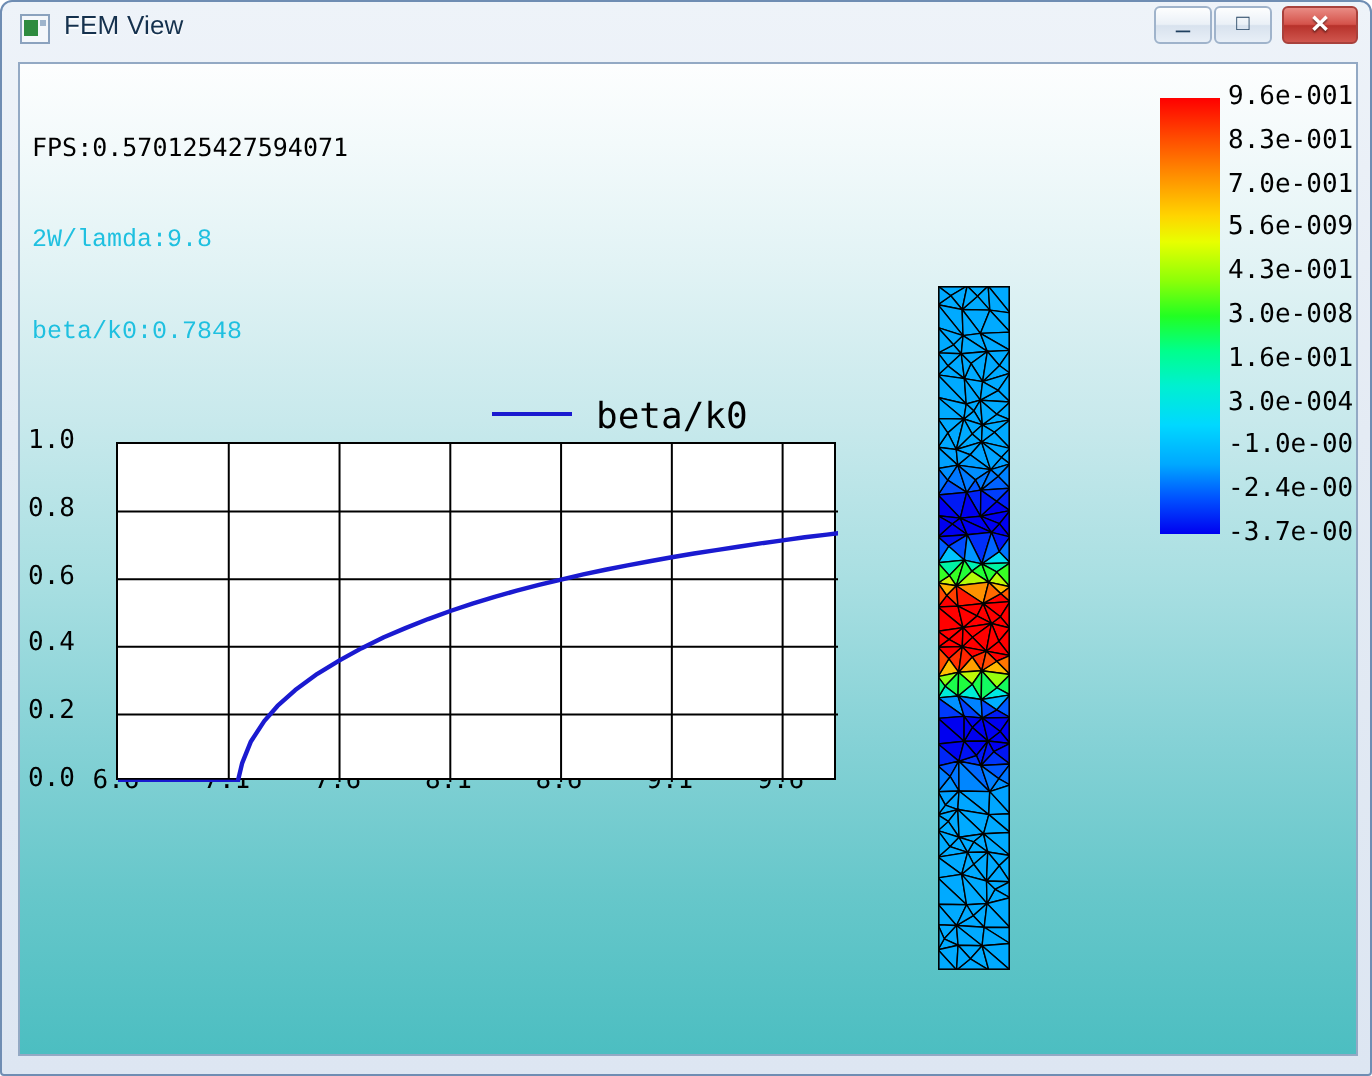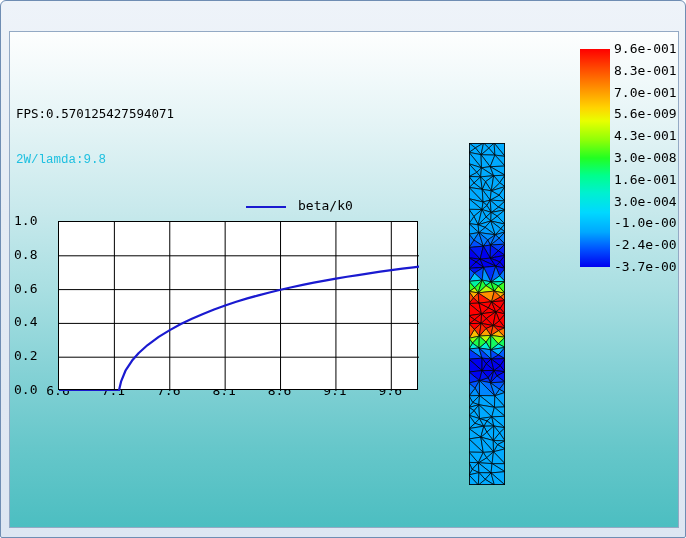--- a/index.html
+++ b/index.html
@@ -64,21 +64,21 @@
        #a9dfe2 52%, #86d2d6 68%, #66c7ca 84%, #4cbec1 100%);
     overflow:hidden;
   }
 
   
   #hud{position:absolute;left:6px;top:3px;
        font-family:"DejaVu Sans Mono","Liberation Mono",monospace;
        font-size:12.5px;line-height:15.5px;white-space:pre;}
   #hud .l1 .red{color:#e8160c;}
   #hud .l1 .blue{color:#1616e8;}
-  #hud .l2{color:#000000;margin-top:40px;}
+  #hud .l2{color:#000000;}
   #hud .l3,#hud .l4{color:#1fc0e0;font-family:Liberation Mono, monospace;}
 
   
   #plot{position:absolute;left:48px;top:189px;width:360px;height:169px;
         background:#ffffff;box-sizing:border-box;
         border:1.5px solid #000000;}
   #curve{position:absolute;left:0;top:0;width:360px;height:169px;}
 
   .ytick{position:absolute;right:0;width:40px;
          font-family:"DejaVu Sans Mono","Liberation Mono",monospace;
@@ -87,21 +87,21 @@
   #xticks{position:absolute;left:48px;top:351px;width:372px;height:20px;}
   .xtick{position:absolute;top:0;width:44px;margin-left:-22px;text-align:center;
          font-family:"DejaVu Sans Mono","Liberation Mono",monospace;
          font-size:13px;color:#000;}
 
   #legend{position:absolute;left:236px;top:166px;height:18px;}
   #legend .lline{position:absolute;left:0;top:8px;width:40px;height:2px;
                  background:#1a1ad0;}
   #legend .ltext{position:absolute;left:52px;top:0;
                  font-family:"DejaVu Sans Mono","Liberation Mono",monospace;
-                 font-size:13px;color:#000;}
+                 font-size:18px;color:#000;}
 
   
   #mesh{position:absolute;left:459px;top:111px;width:36px;height:342px;}
 
   
   #cbar{position:absolute;left:570px;top:17px;width:30px;height:218px;
         background:linear-gradient(180deg,
           #ff0000 0%,  #ff4a00 9%,  #ff9000 18%, #ffd400 27%,
           #e8ff00 33%, #8cff08 42%, #22ff22 50%, #00ff8c 58%,
           #00f0d0 66%, #00d8ff 75%, #00a8ff 84%, #0050ff 92%,
@@ -109,26 +109,44 @@
   #cticks{position:absolute;left:604px;top:8px;width:80px;height:240px;}
   .ctick{position:absolute;left:0;
          font-family:"DejaVu Sans Mono","Liberation Mono",monospace;
          font-size:13px;color:#000;white-space:pre;}
 </style>
 </head>
 <body>
 
 <div id="window">
 
+  <div id="titlebar">
+    <div id="title-icon">
+      <i></i>
+        <b></b>
+    </div>
+    <div id="title-text">FEM View</div>
+
+    <div class="winbtn" id="btn-min">
+      <span>–</span>
+    </div>
+    <div class="winbtn" id="btn-max">
+      <span>□</span>
+    </div>
+    <div class="winbtn" id="btn-close">
+      <span>✕</span>
+    </div>
+  </div>
 
   <div id="gl">
 
     <div id="hud">
       <div class="l2">FPS:0.570125427594071</div>
       <div class="l3">2W/lamda:9.8</div>
+      <div class="l4">beta/k0:0.7848</div>
     </div>
 
     <div id="legend">
       <div class="lline"></div>
       <div class="ltext">beta/k0</div>
     </div>
 
     <div id="yticks">
         <div class="ytick" style="top:161.0px">0.0</div>
         <div class="ytick" style="top:127.2px">0.2</div>

